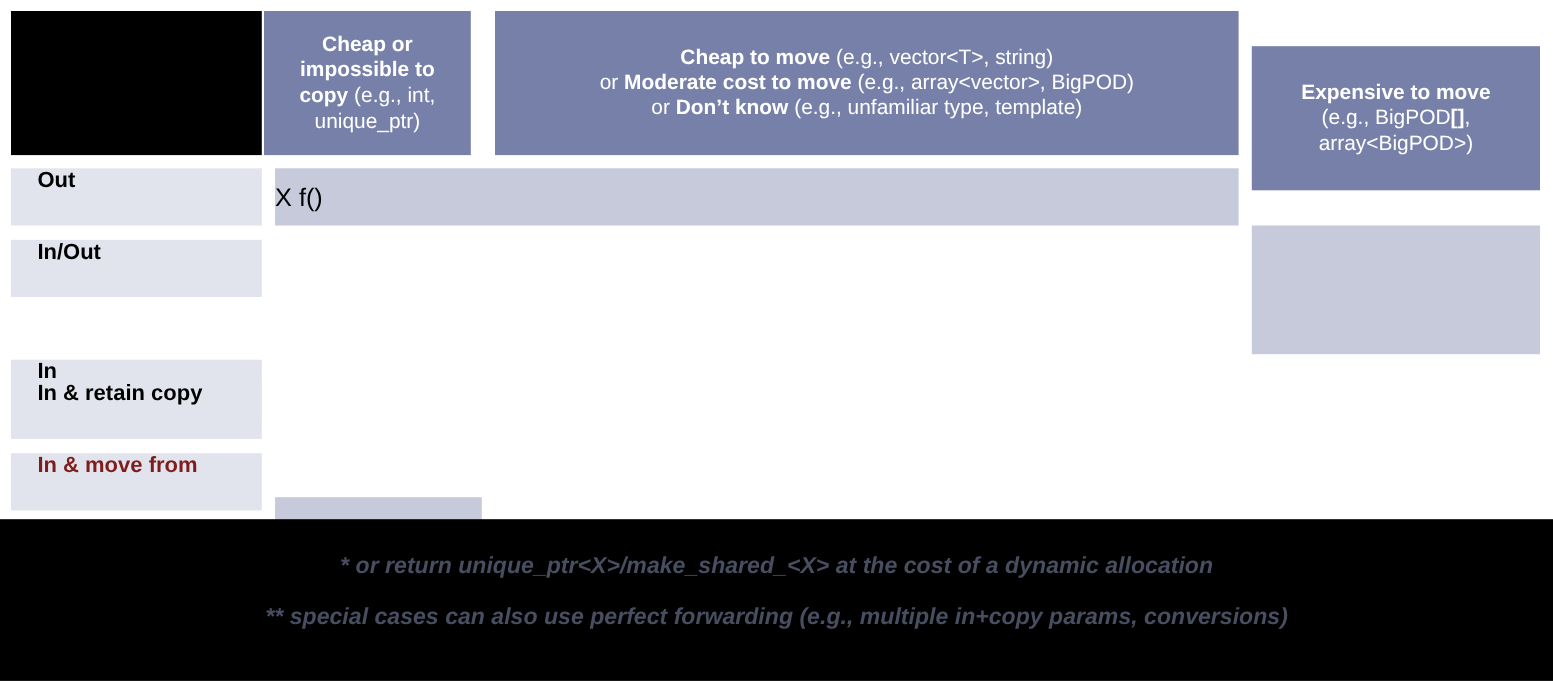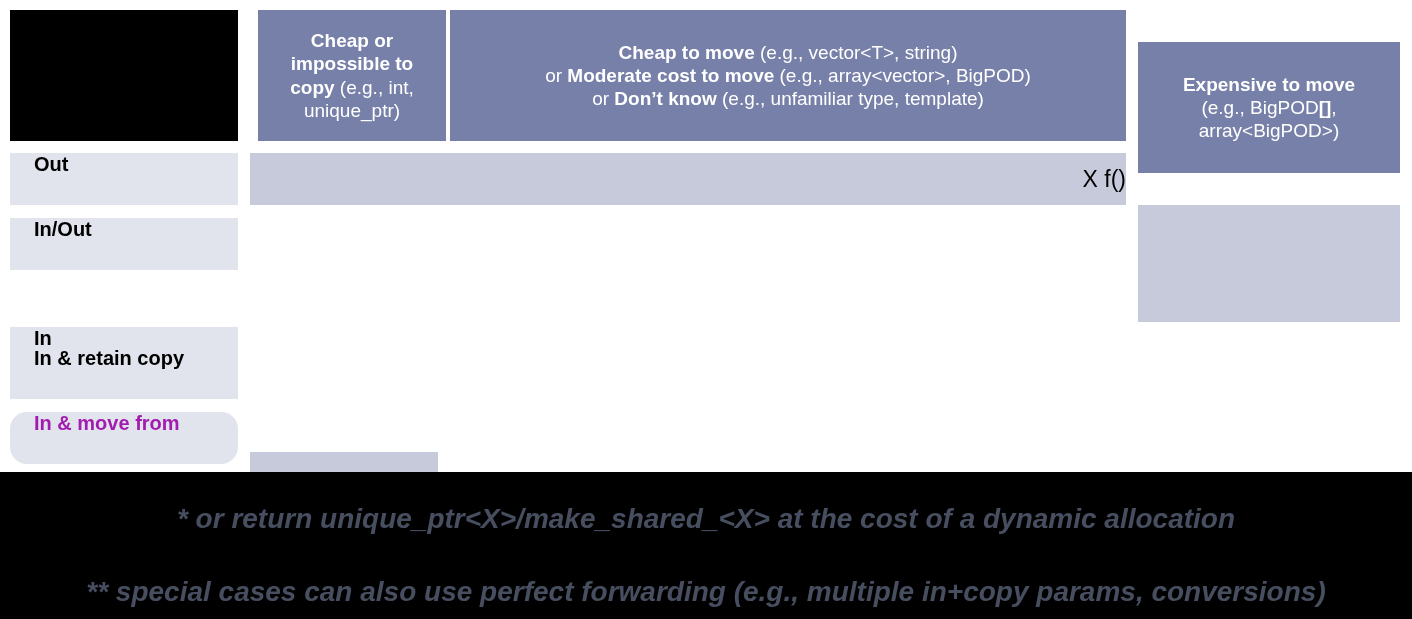--- a/index.html
+++ b/index.html
@@ -34,58 +34,58 @@
 
   
   .rowlabel{
     background:#e1e4ec;
     color:#000000;
     display:flex;align-items:flex-start;
     padding-left:24px;
     font-size:20px;
     font-weight:bold;
   }
-  .rowlabel.green{color:#a21caf;border-radius:17px;}
+  .rowlabel.green{color:#7f1d1d;}
 
   
   .cell{
     background:#c6cadb;
-    display:flex;align-items:center;justify-content:flex-end;
+    display:flex;align-items:center;justify-content:flex-start;
     color:#000000;
     font-size:23px;
     position:relative;
   }
   .cell.empty{}
 
   
   .footer{
     left:0;top:472px;width:1412px;height:147px;
     background:#000000;
   }
   .note{
     position:absolute;
     width:1412px;
     text-align:center;
     color:#474e60;
     font-style:italic;
     font-weight:bold;
-    font-size:28px;
+    font-size:21px;
     font-family:"Liberation Sans", sans-serif;
   }
   .note1{top:31px;}
-  .note2{top:104px;}
+  .note2{top:77px;}
 </style>
 </head>
 <body>
 
 <div id="canvas">
 
   <div class="blk corner-block"></div>
 
-  <div class="blk hdr" style="left:258px;top:10px;width:188px;height:131px;">
+  <div class="blk hdr" style="left:240px;top:10px;width:188px;height:131px;">
     <span><b>Cheap or impossible to copy</b> (e.g., int, unique_ptr)</span>
   </div>
 
   <div class="blk hdr" style="left:450px;top:10px;width:676px;height:131px;">
     <span><b>Cheap to move</b> (e.g., vector&lt;T&gt;, string)<br>or <b>Moderate cost to move</b> (e.g., array&lt;vector&gt;, BigPOD)<br>or <b>Don’t know</b> (e.g., unfamiliar type, template)</span>
   </div>
 
   <div class="blk hdr" style="left:1138px;top:10px;width:262px;height:131px;margin-top:32px;">
     <span><b>Expensive to move</b><br>(e.g., BigPOD<b>[]</b>,<br>array&lt;BigPOD&gt;)</span>
   </div>

